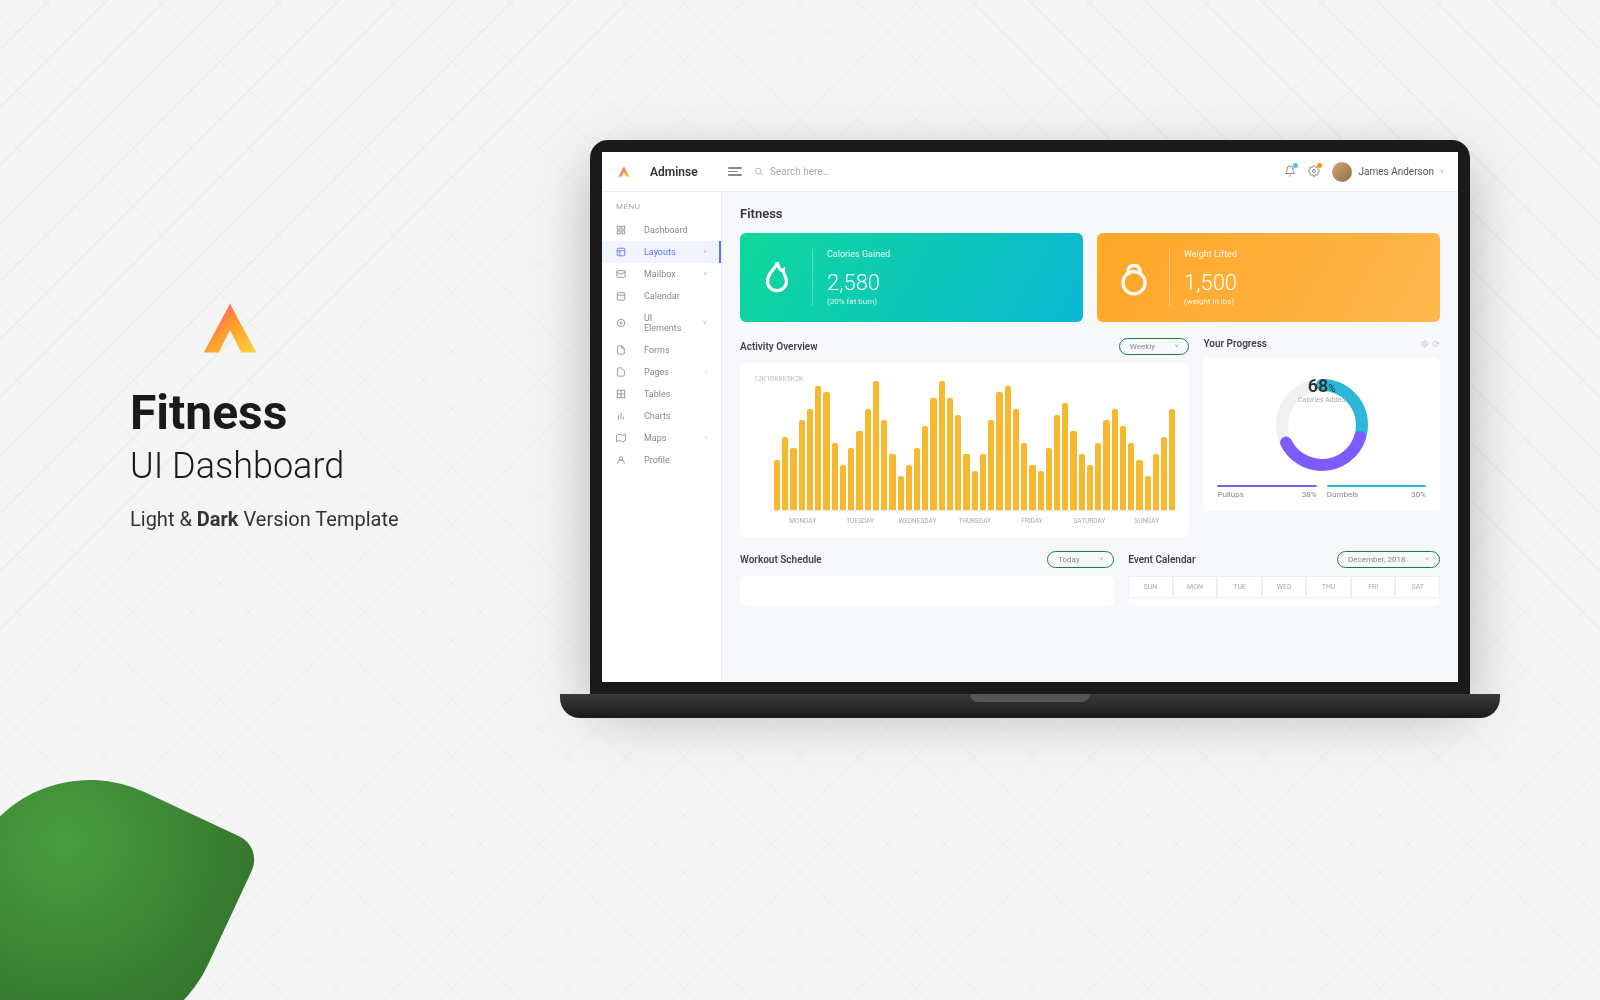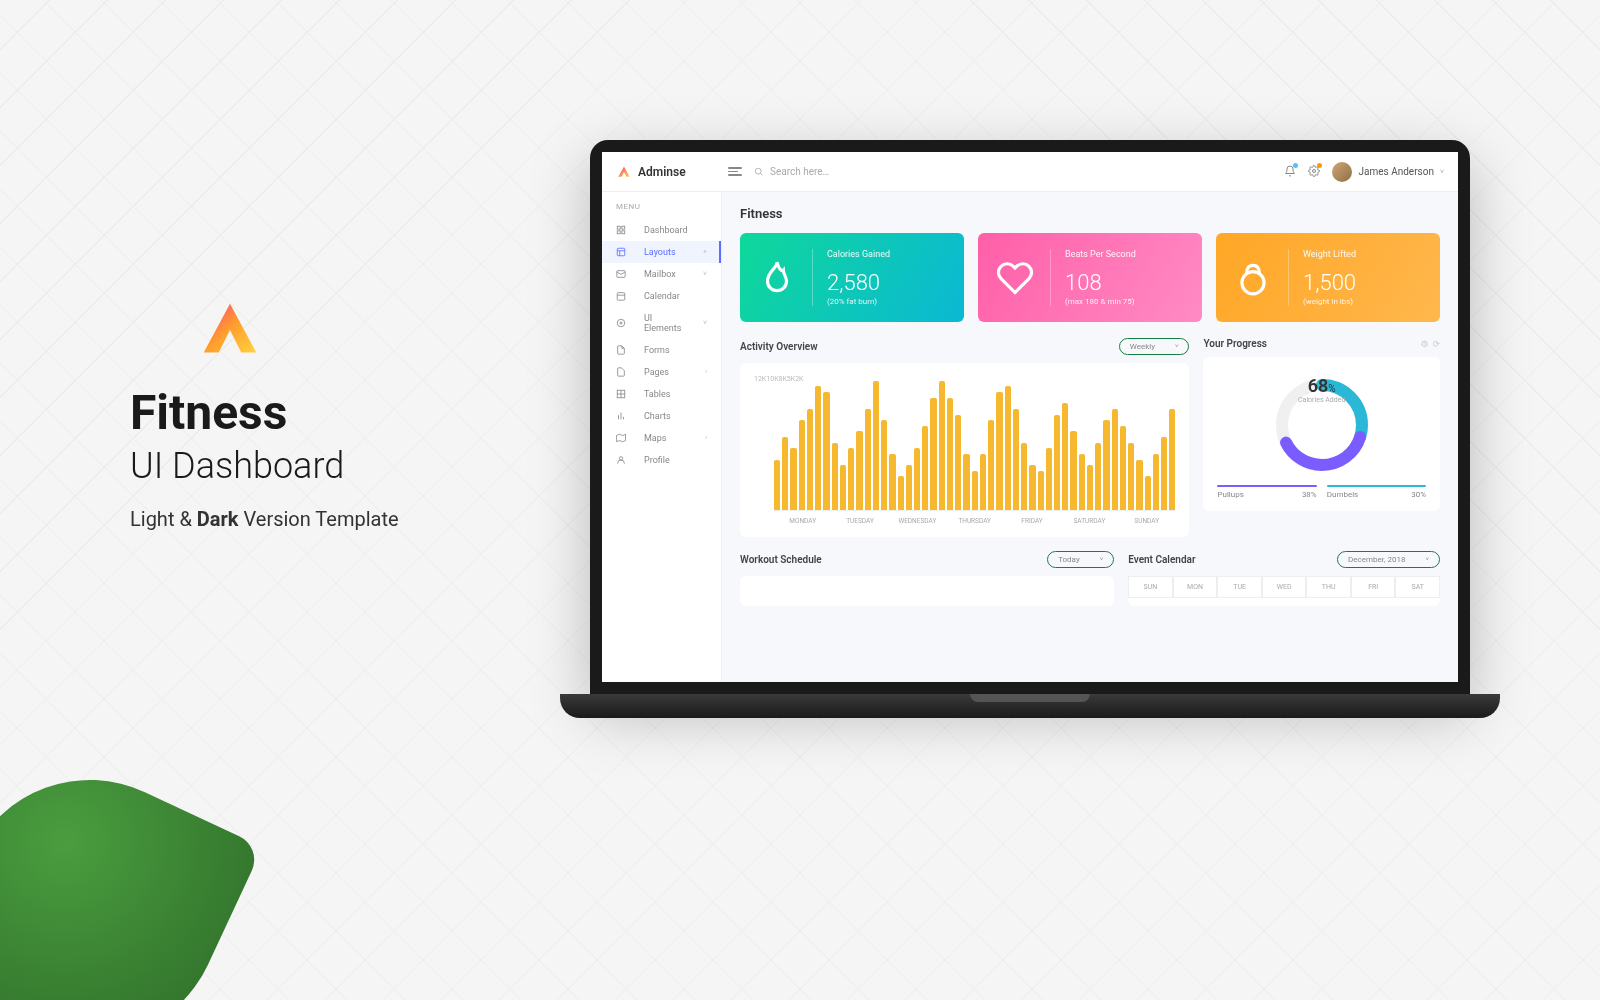--- a/index.html
+++ b/index.html
@@ -11,21 +11,21 @@
 .promo-sub{font-size:36px;font-weight:300;color:#1a1a1a;margin-bottom:20px}
 .promo-tag{font-size:20px;color:#333}
 .promo-tag b{font-weight:700}
 .leaf{position:absolute;left:-40px;bottom:-40px;width:260px;height:260px;background:radial-gradient(ellipse at 30% 30%,#4a9d3f,#2d6b28);border-radius:50% 10% 50% 10%;transform:rotate(25deg)}
 .laptop{position:absolute;right:130px;top:140px;width:880px}
 .screen-bezel{background:#1a1a1a;border-radius:18px 18px 0 0;padding:12px;box-shadow:0 20px 60px rgba(0,0,0,0.25)}
 .screen{background:#fff;width:856px;height:530px;overflow:hidden;display:flex;flex-direction:column}
 .laptop-base{height:24px;background:linear-gradient(#3a3a3a,#1a1a1a);border-radius:0 0 20px 20px;margin:0 -30px;position:relative}
 .laptop-base::before{content:'';position:absolute;left:50%;top:0;transform:translateX(-50%);width:120px;height:8px;background:#555;border-radius:0 0 8px 8px}
 .topbar{height:40px;display:flex;align-items:center;padding:0 14px;border-bottom:1px solid #eee;gap:12px;font-size:10px}
-.logo{display:flex;align-items:center;gap:6px;font-weight:600;font-size:12px;color:#333;width:100px}
+.logo{display:flex;align-items:center;gap:18px;font-weight:600;font-size:12px;color:#333;width:100px}
 .logo-mark{width:16px;height:16px}
 .burger{width:14px;display:flex;flex-direction:column;gap:2px}
 .burger span{height:1.5px;background:#888;border-radius:1px}
 .burger span:nth-child(2){width:70%}
 .search{display:flex;align-items:center;gap:6px;color:#aaa;flex:1}
 .topbar-right{display:flex;align-items:center;gap:12px}
 .icon-btn{position:relative;color:#888;cursor:pointer}
 .dot{position:absolute;top:-2px;right:-2px;width:5px;height:5px;border-radius:50%}
 .avatar{width:20px;height:20px;border-radius:50%;background:linear-gradient(135deg,#d4a574,#8b6f47)}
 .user{display:flex;align-items:center;gap:6px;color:#555;font-size:10px}
@@ -248,30 +248,20 @@
 
   <div class="cards" id="stat-cards">
               <div class="card card-1">
                 <svg class="card-ico" viewBox="0 0 24 24">
                   <path d="M12 2c0 4-6 6-6 12a6 6 0 0 0 12 0c0-3-2-4-2-7 0 0-2 2-4-5z" fill="none" stroke="#fff" stroke-width="2"></path>
                 </svg>
                 <div style="border-left:1px solid rgba(255,255,255,0.3);padding-left:14px">
                   <div class="card-label">Calories Gained</div>
                   <div class="card-value">2,580</div>
                   <div class="card-sub">(20% fat burn)</div>
-                </div>
-              </div>
-              <div class="card card-2">
-                <svg class="card-ico" viewBox="0 0 24 24">
-                  <path d="M20.84 4.61a5.5 5.5 0 0 0-7.78 0L12 5.67l-1.06-1.06a5.5 5.5 0 0 0-7.78 7.78L12 21.23l8.84-8.84a5.5 5.5 0 0 0 0-7.78z" fill="none" stroke="#fff" stroke-width="2"></path>
-                </svg>
-                <div style="border-left:1px solid rgba(255,255,255,0.3);padding-left:14px">
-                  <div class="card-label">Beats Per Second</div>
-                  <div class="card-value">108</div>
-                  <div class="card-sub">(max 180 &amp; min 75)</div>
                 </div>
               </div>
               <div class="card card-3">
                 <svg class="card-ico" viewBox="0 0 24 24">
                   <circle cx="12" cy="15" r="7" fill="none" stroke="#fff" stroke-width="2"></circle>
                   <path d="M8 9 Q8 4 12 4 Q16 4 16 9" fill="none" stroke="#fff" stroke-width="2"></path>
                 </svg>
                 <div style="border-left:1px solid rgba(255,255,255,0.3);padding-left:14px">
                   <div class="card-label">Weight Lifted</div>
                   <div class="card-value">1,500</div>

